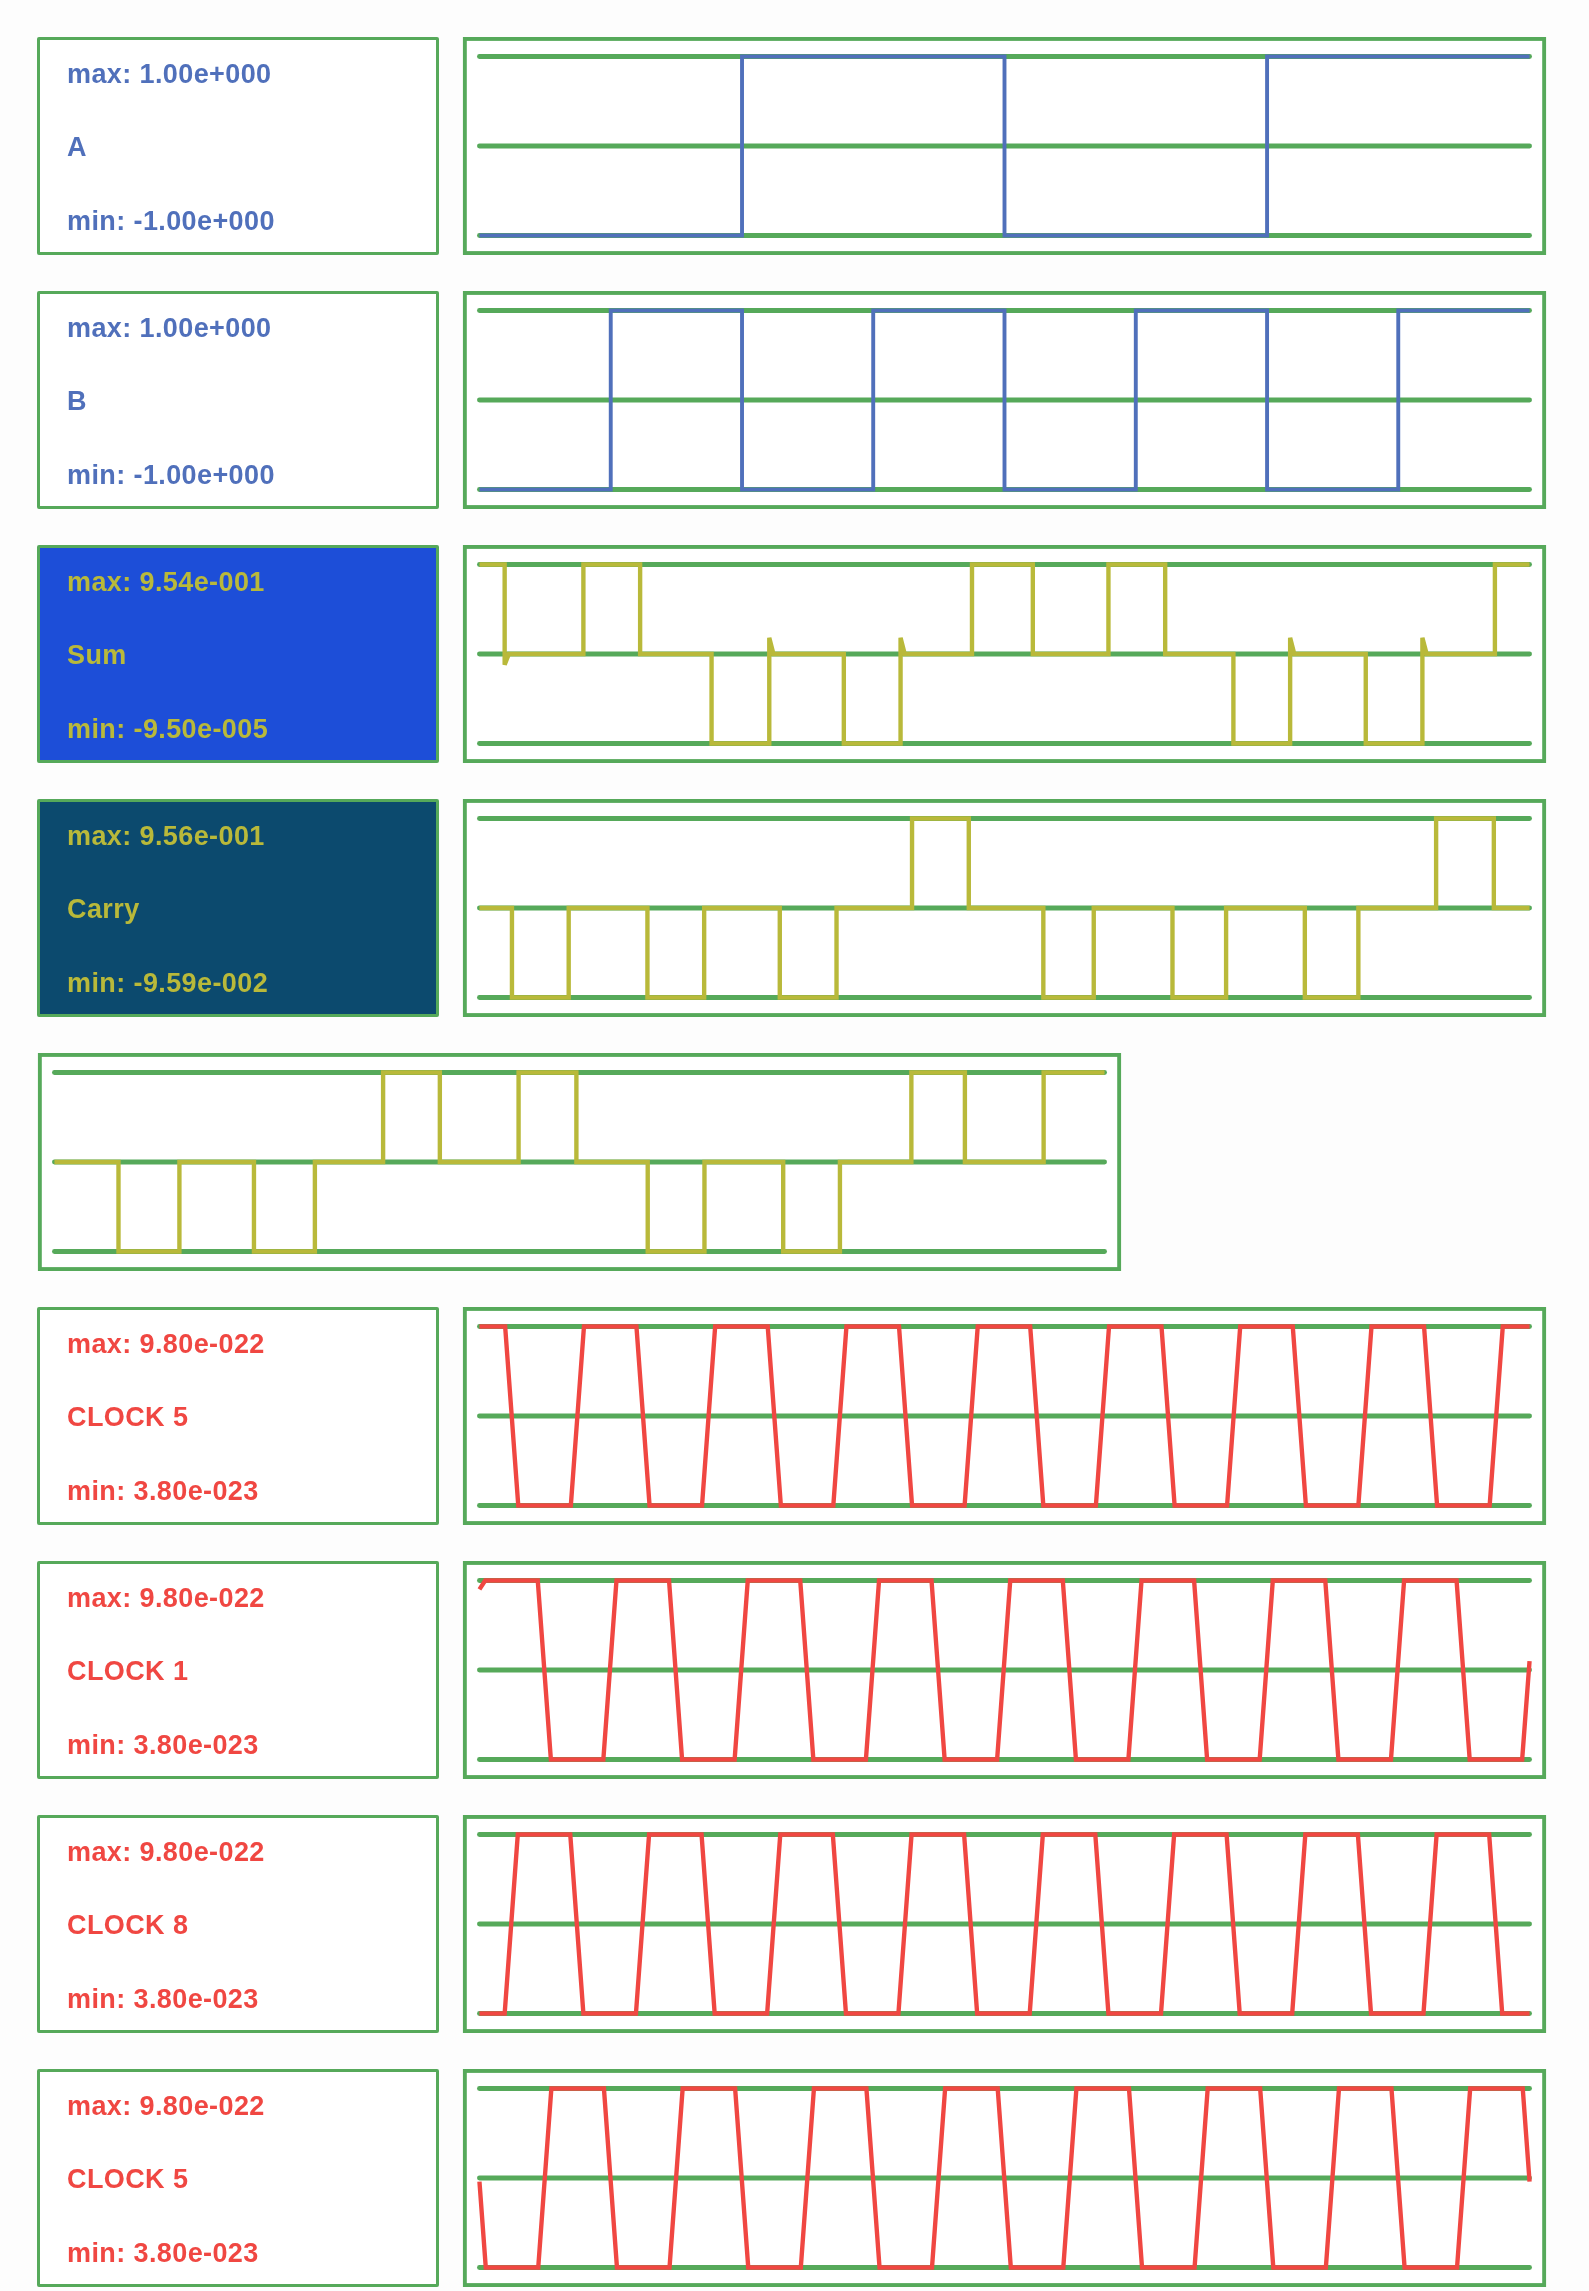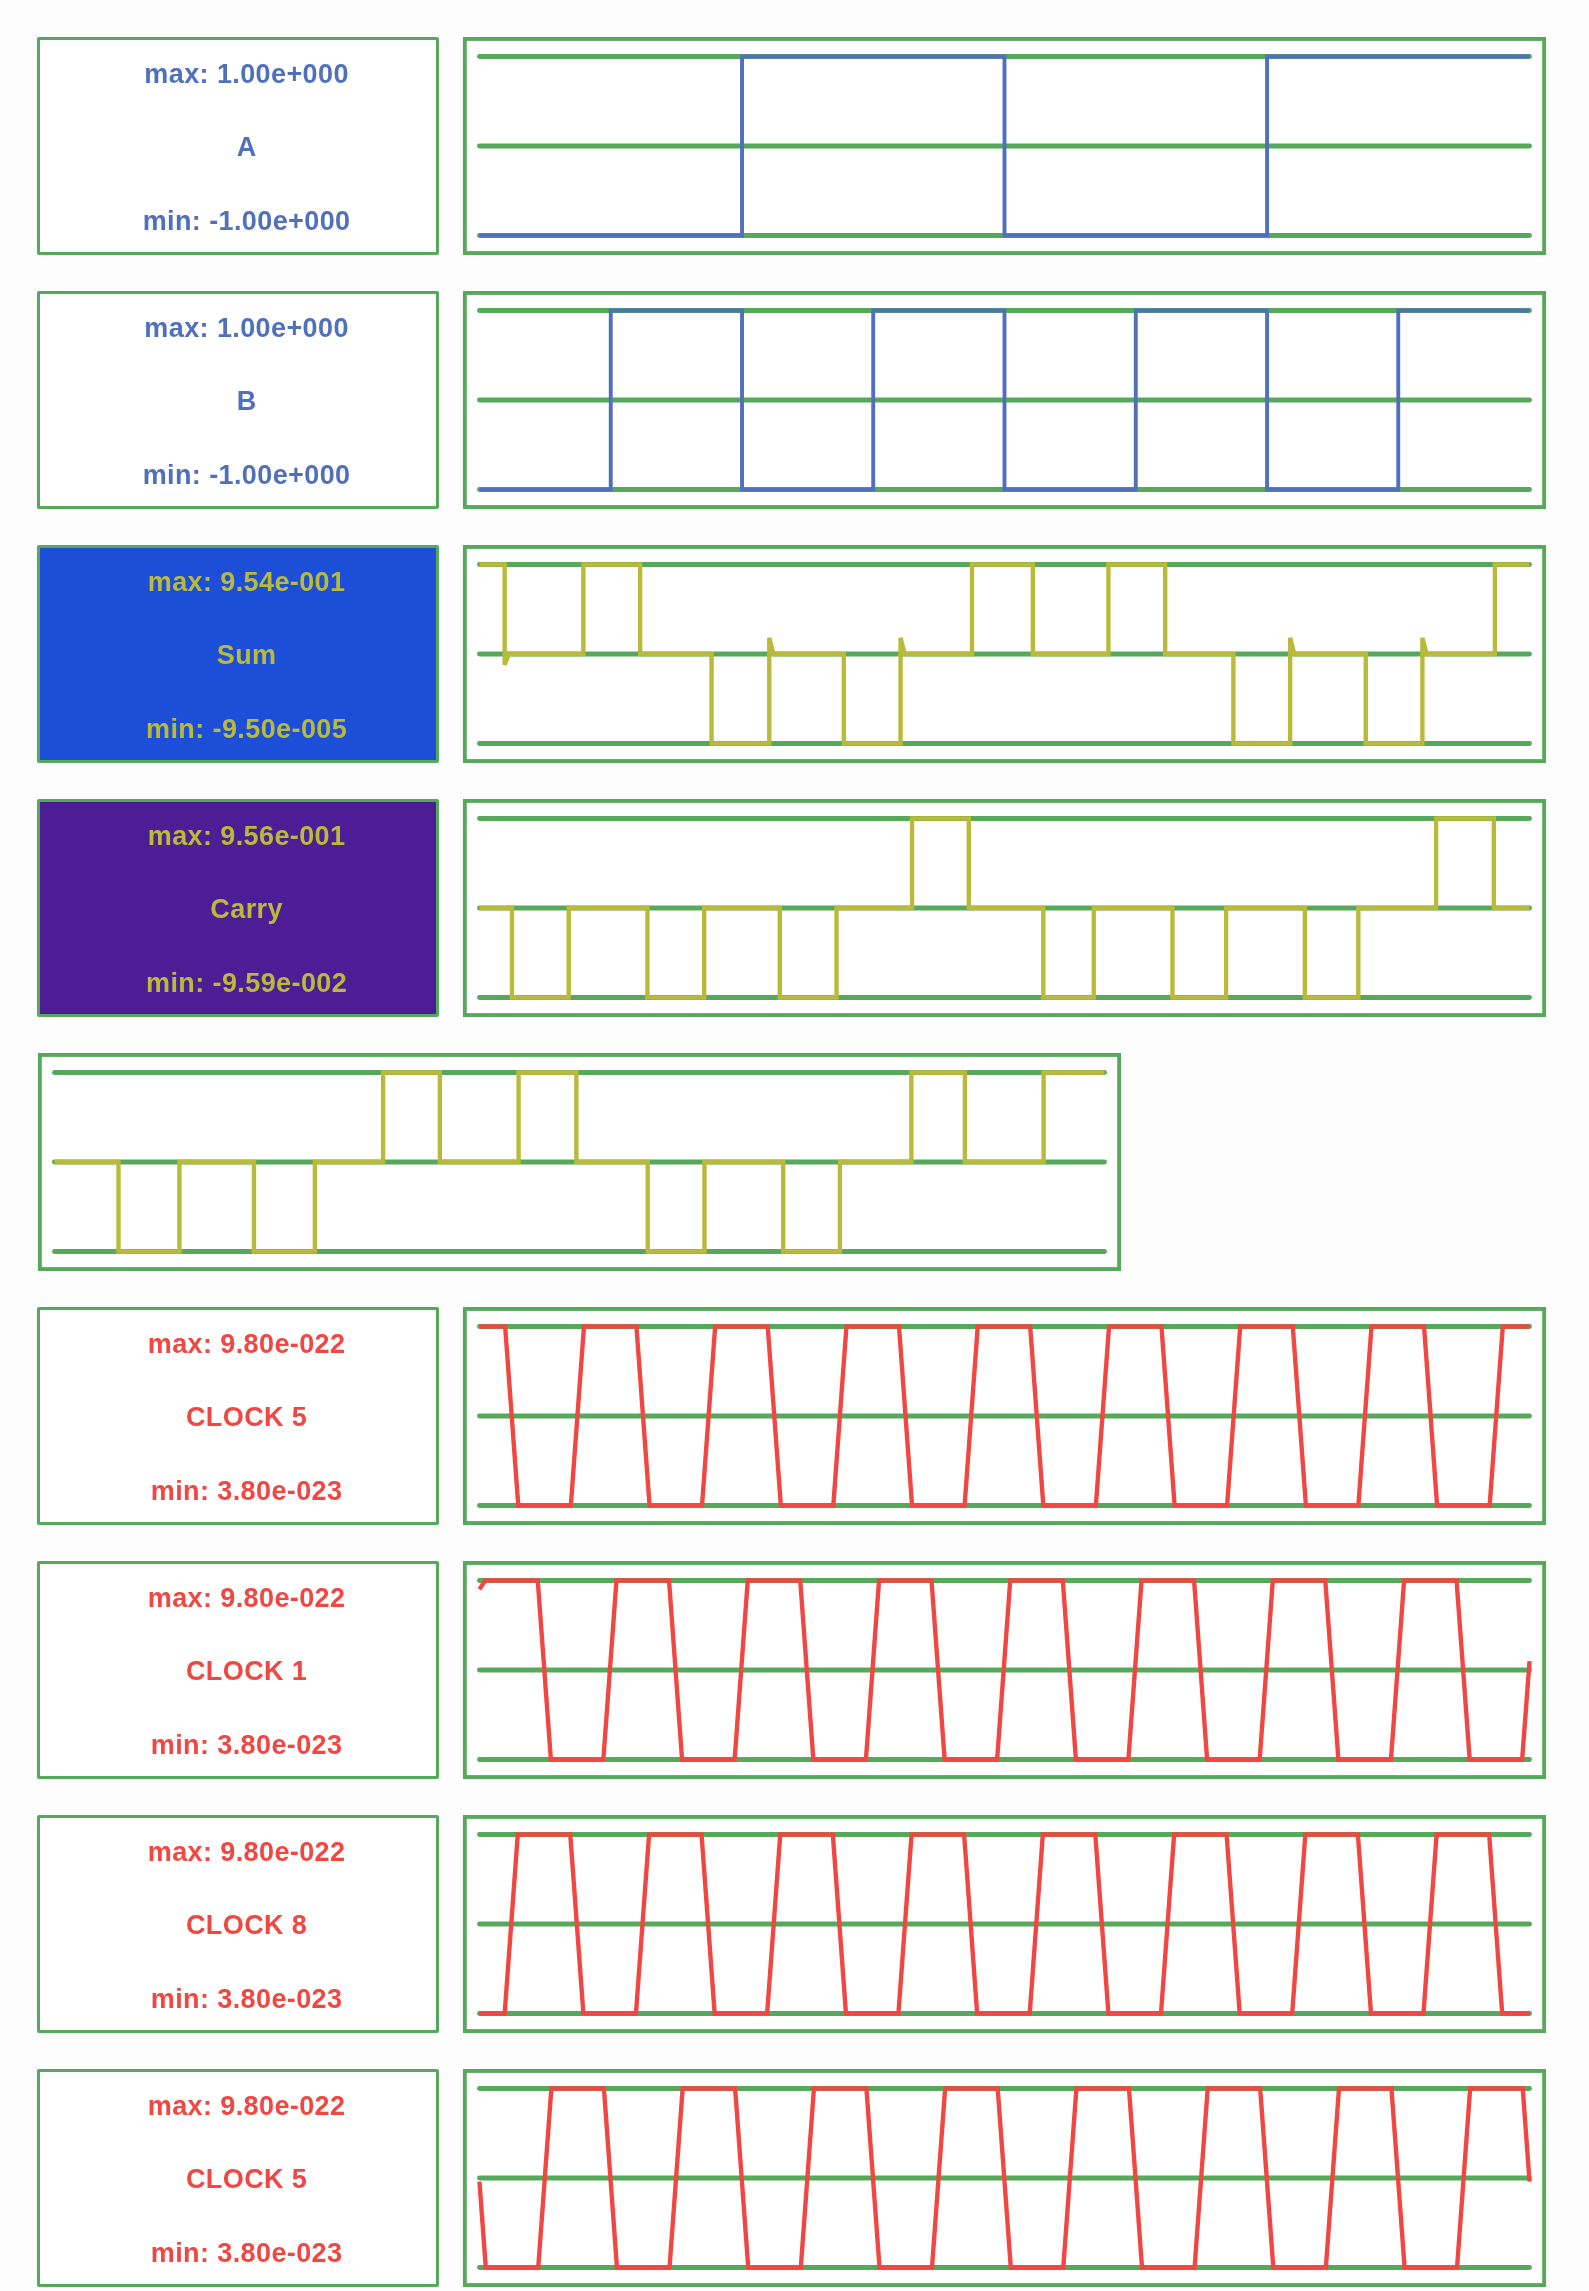--- a/index.html
+++ b/index.html
@@ -8,21 +8,20 @@
     background:#fdfdfd;
     font-family:"Liberation Sans", sans-serif;
     overflow:hidden;
   }
   #trace-rows{padding-top:37px;}
   .trace-row{
     height:218px;
     margin:0 0 36px 37px;
     display:flex;
     gap:23px;
-    text-align:center;
   }
   .trace-row:last-child{margin-bottom:0;}
   .label-box{
     box-sizing:border-box;
     width:402px;height:218px;
     background:#ffffff;
     border:3.9px solid var(--frame);
     border-radius:2px;
     display:flex;
     flex-direction:column;
@@ -79,21 +78,21 @@
       </div>
       <div class="plot-box"><svg width="1085" height="218" viewBox="0 0 1113 224">
           <rect x="2" y="2" width="1109" height="220" fill="#ffffff" stroke="#56a95a" stroke-width="4"></rect>
           <line x1="17" x2="1096" y1="20" y2="20" stroke="#56a95a" stroke-width="5" stroke-linecap="round"></line>
           <line x1="17" x2="1096" y1="112" y2="112" stroke="#56a95a" stroke-width="5" stroke-linecap="round"></line>
           <line x1="17" x2="1096" y1="204" y2="204" stroke="#56a95a" stroke-width="5" stroke-linecap="round"></line>
           <polyline points="17.0,20.0 42.9,20.0 42.9,123.0 47.2,112.0 123.8,112.0 123.8,20.0 182.1,20.0 182.1,112.0 255.5,112.0 255.5,204.0 314.8,204.0 314.8,95.4 319.1,112.0 391.4,112.0 391.4,204.0 449.7,204.0 449.7,95.4 454.0,112.0 523.1,112.0 523.1,20.0 585.6,20.0 585.6,112.0 663.3,112.0 663.3,20.0 721.6,20.0 721.6,112.0 791.7,112.0 791.7,204.0 850.0,204.0 850.0,95.4 854.3,112.0 927.7,112.0 927.7,204.0 985.9,204.0 985.9,95.4 990.3,112.0 1060.4,112.0 1060.4,20.0 1096.0,20.0" fill="none" stroke="#b9b93a" stroke-width="4.5" stroke-linejoin="miter"></polyline>
         </svg></div>
     </div>
     <div class="trace-row" style="--frame: #56a95a;">
-      <div class="label-box" style="color: rgb(185, 185, 58); background: #4c1d95;">
+      <div class="label-box" style="color: rgb(185, 185, 58); background: #0c4a6e;">
         <div class="lbl max">max: 9.56e-001</div>
         <div class="lbl name">Carry</div>
         <div class="lbl min">min: -9.59e-002</div>
       </div>
       <div class="plot-box"><svg width="1085" height="218" viewBox="0 0 1113 224">
           <rect x="2" y="2" width="1109" height="220" fill="#ffffff" stroke="#56a95a" stroke-width="4"></rect>
           <line x1="17" x2="1096" y1="20" y2="20" stroke="#56a95a" stroke-width="5" stroke-linecap="round"></line>
           <line x1="17" x2="1096" y1="112" y2="112" stroke="#56a95a" stroke-width="5" stroke-linecap="round"></line>
           <line x1="17" x2="1096" y1="204" y2="204" stroke="#56a95a" stroke-width="5" stroke-linecap="round"></line>
           <polyline points="17.0,112.0 50.4,112.0 50.4,204.0 108.7,204.0 108.7,112.0 189.6,112.0 189.6,204.0 247.9,204.0 247.9,112.0 325.6,112.0 325.6,204.0 383.9,204.0 383.9,112.0 461.5,112.0 461.5,20.0 519.8,20.0 519.8,112.0 596.4,112.0 596.4,204.0 648.2,204.0 648.2,112.0 729.1,112.0 729.1,204.0 784.2,204.0 784.2,112.0 865.1,112.0 865.1,204.0 920.1,204.0 920.1,112.0 1000.0,112.0 1000.0,20.0 1059.3,20.0 1059.3,112.0 1096.0,112.0" fill="none" stroke="#b9b93a" stroke-width="4.5" stroke-linejoin="miter"></polyline>

